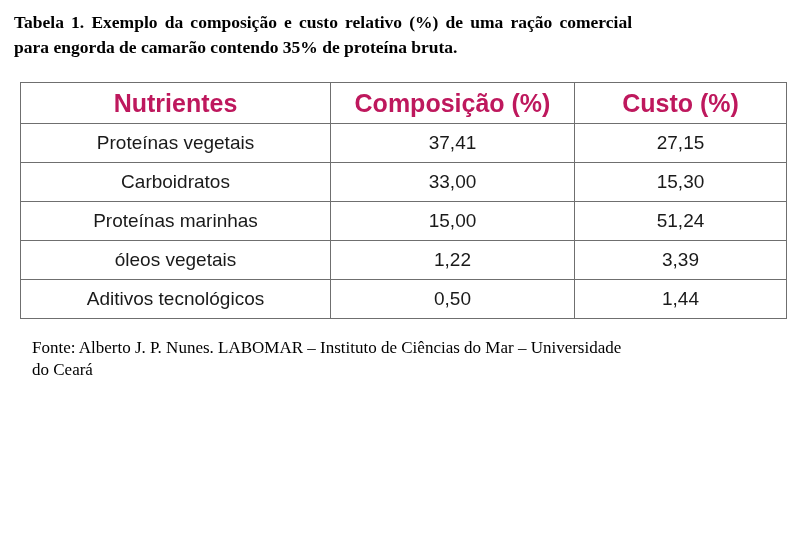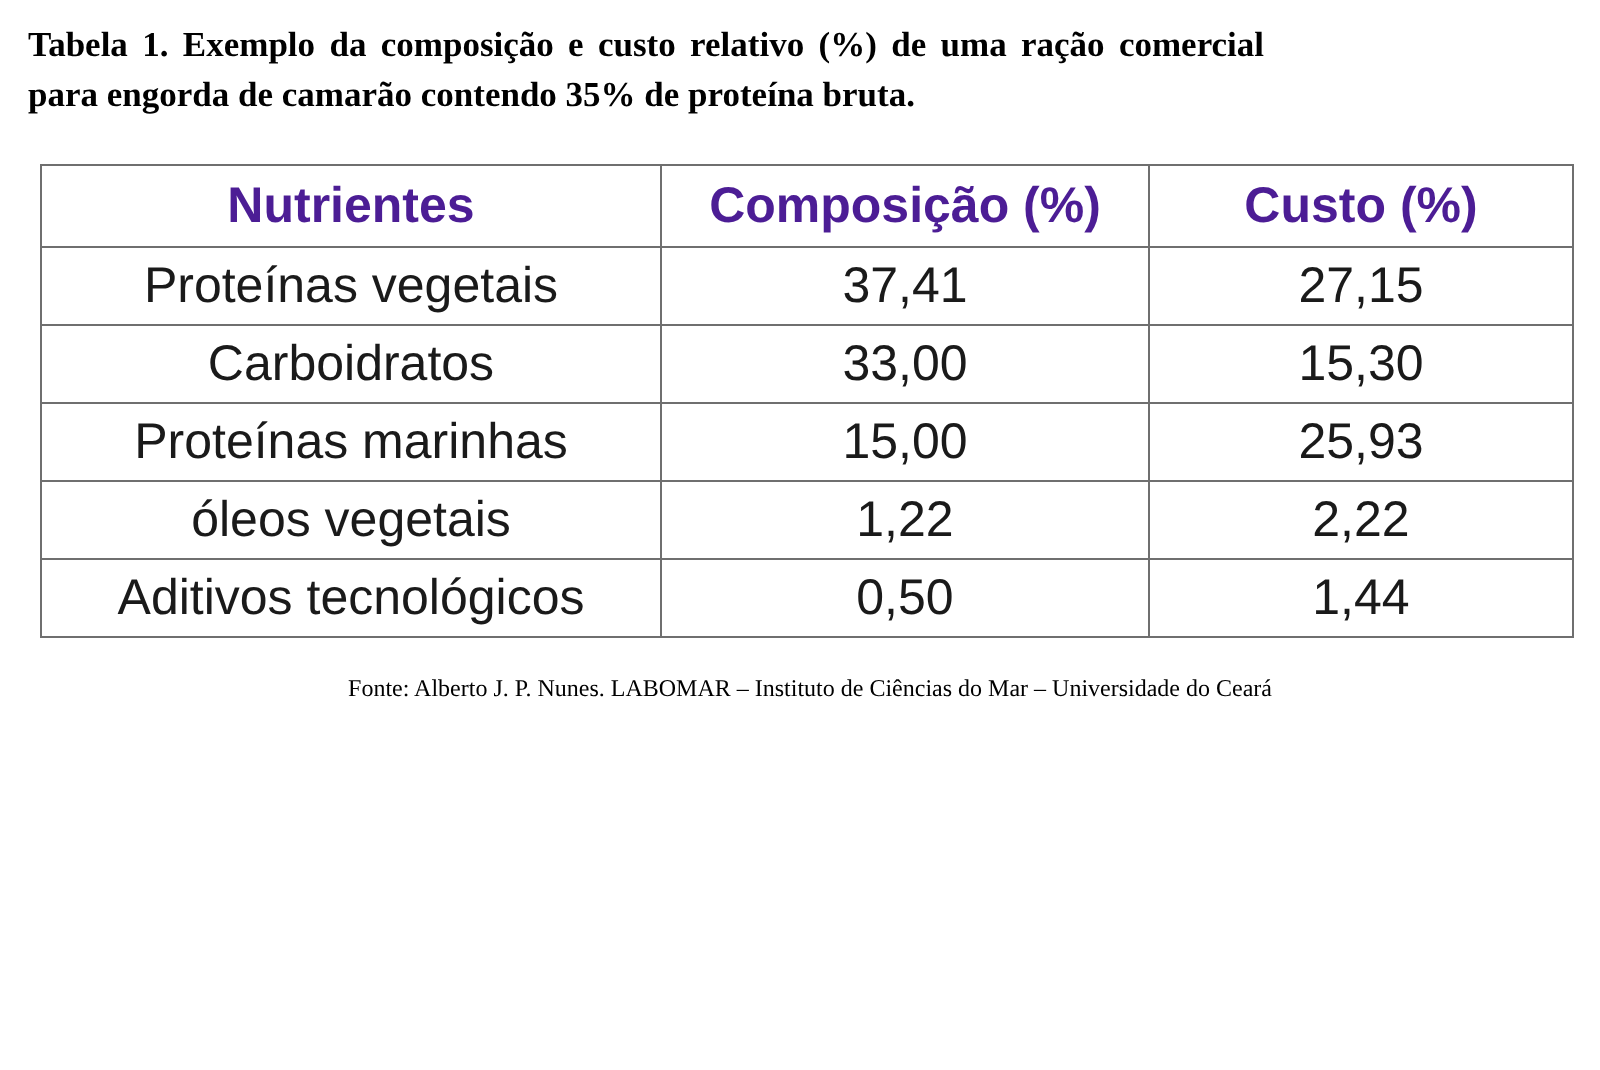--- a/index.html
+++ b/index.html
@@ -45,44 +45,43 @@
     font-family: "Liberation Sans", sans-serif;
   }
   table.nutri th,
   table.nutri td {
     border: 1px solid #6f6f6f;
     padding: 0;
     text-align: center;
     vertical-align: middle;
   }
   table.nutri thead th {
-    color: #4c1d95;
+    color: #be185d;
     font-weight: bold;
     font-size: 25px;
     height: 40px;
     line-height: 1.05;
   }
   table.nutri tbody td {
-    font-size: 25px;
+    font-size: 19px;
     height: 38px;
     line-height: 1.05;
     font-weight: normal;
     color: #1a1a1a;
   }
   .col-nutrient { width: 310px; }
   .col-comp { width: 244px; }
   .col-cost { width: 212px; }
 
   .source {
     margin-top: 18px;
     margin-left: 18px;
     font-family: "Liberation Serif", serif;
-    font-size: 12px;
+    font-size: 17px;
     line-height: 1.3;
-    text-align: right;
   }
 </style>
 </head>
 <body>
 
 <div class="page">
 
   <p class="caption">
     <span class="cap-label">Tabela 1.</span>
     <span>Exemplo da composição e custo relativo (%) de uma ração comercial para engorda de camarão contendo 35% de proteína bruta.</span>
@@ -109,26 +108,26 @@
           <td>27,15</td>
         </tr>
         <tr>
           <td>Carboidratos</td>
           <td>33,00</td>
           <td>15,30</td>
         </tr>
         <tr>
           <td>Proteínas marinhas</td>
           <td>15,00</td>
-          <td>25,93</td>
+          <td>51,24</td>
         </tr>
         <tr>
           <td>óleos vegetais</td>
           <td>1,22</td>
-          <td>2,22</td>
+          <td>3,39</td>
         </tr>
         <tr>
           <td>Aditivos tecnológicos</td>
           <td>0,50</td>
           <td>1,44</td>
         </tr>
       </tbody>
     </table>
   </div>
 

